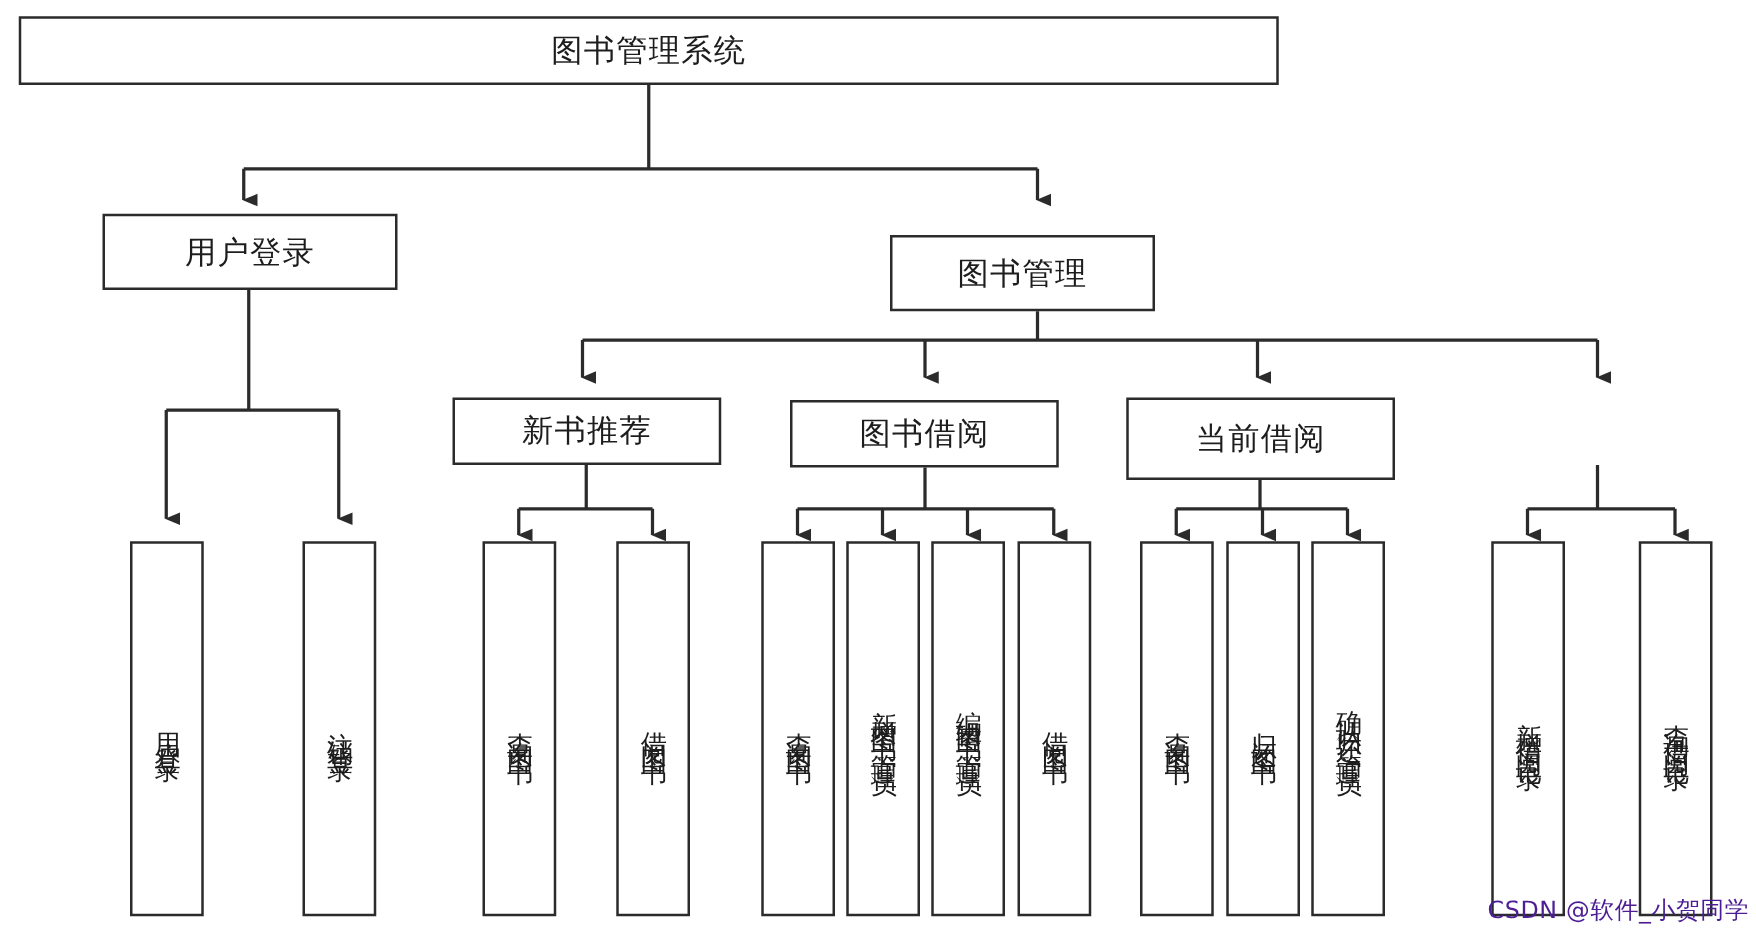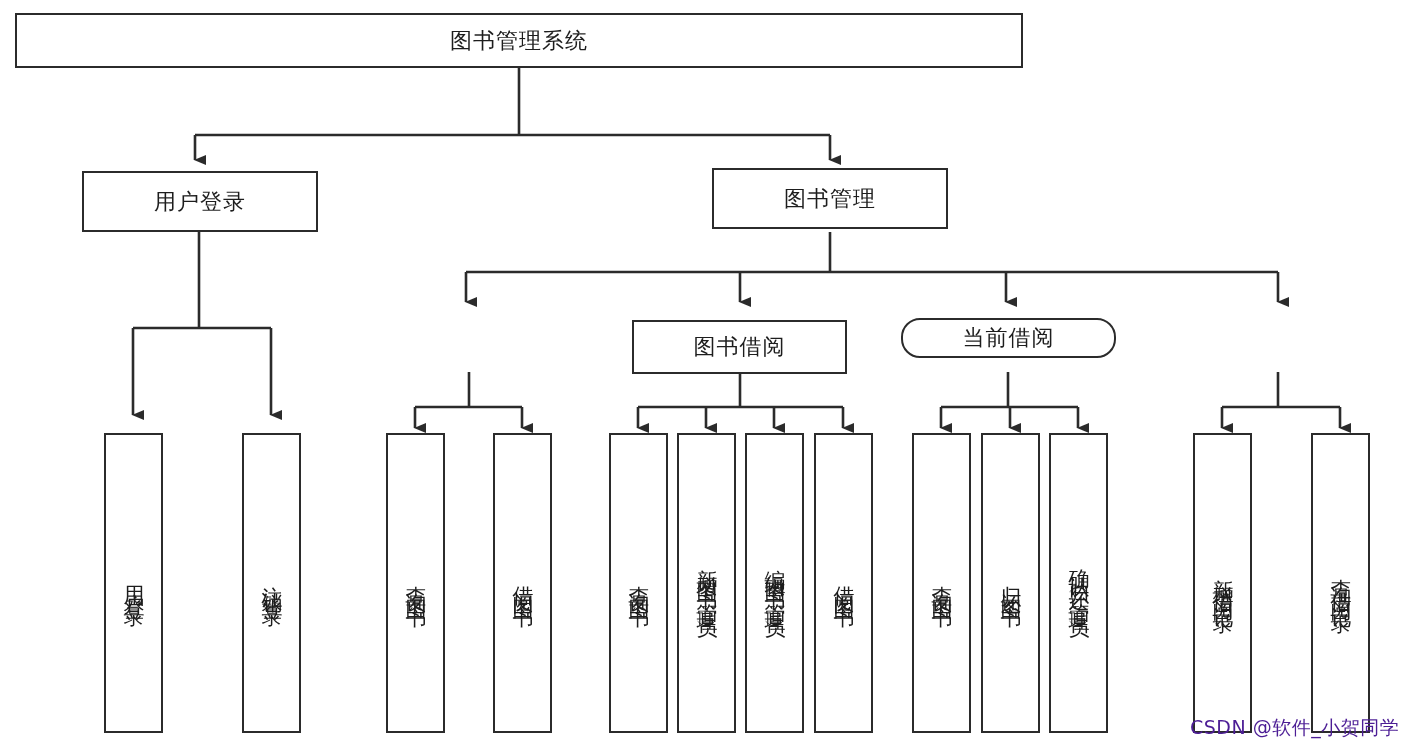--- a/index.html
+++ b/index.html
@@ -30,21 +30,21 @@
     box-sizing: border-box;
     background: #ffffff;
     border: 2.5px solid #2b2b2b;
     display: flex;
     align-items: center;
     justify-content: center;
     z-index: 3;
   }
   .node-label {
     color: #1d1d1d;
-    font-size: 22px;
+    font-size: 25px;
     line-height: 1.18;
     letter-spacing: 1px;
     white-space: nowrap;
     text-align: center;
   }
   .node.leaf {
     align-items: center;
     justify-content: center;
   }
   .node.leaf .node-label {
@@ -122,28 +122,31 @@
     </g>
   </svg>
 
   <div class="node" style="left:15px; top:13px; width:1008px; height:55px;">
     <span class="node-label">图书管理系统</span>
   </div>
 
   <div class="node" style="left:82px; top:171px; width:236px; height:61px;">
     <span class="node-label">用户登录</span>
   </div>
-  <div class="node" style="left:712px; top:168px; width:236px; height:61px;">
+  <div class="node" style="left:712px; top:188px; width:212px; height:61px;">
     <span class="node-label">图书管理</span>
   </div>
 
+  <div class="node" style="left:362px; top:318px; width:215px; height:54px;">
+    <span class="node-label">新书推荐</span>
+  </div>
   <div class="node" style="left:632px; top:320px; width:215px; height:54px;">
     <span class="node-label">图书借阅</span>
   </div>
-  <div class="node" style="left:901px; top:318px; width:215px; height:40px;border-radius:19px;">
+  <div class="node" style="left:901px; top:318px; width:215px; height:66px;">
     <span class="node-label">当前借阅</span>
   </div>
 
   <div class="node leaf" style="left:104px; top:433px; width:59px; height:300px;">
     <span class="node-label">用户登录</span>
   </div>
   <div class="node leaf" style="left:242px; top:433px; width:59px; height:300px;">
     <span class="node-label">注销登录</span>
   </div>
 

